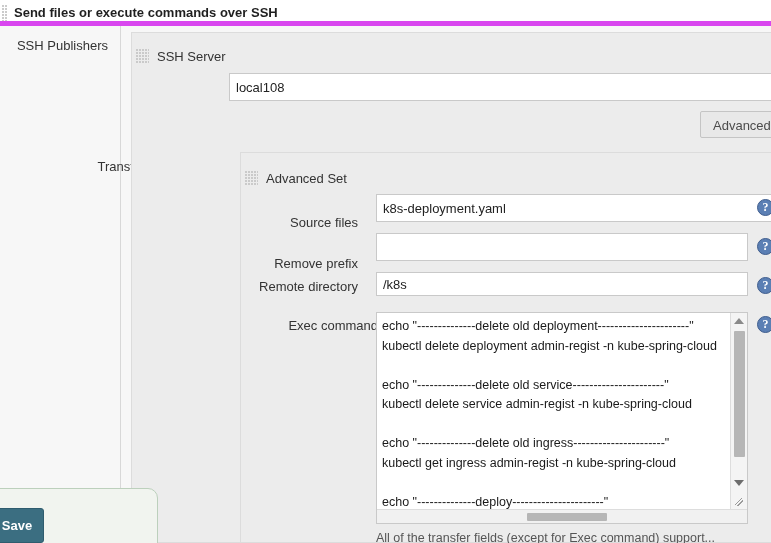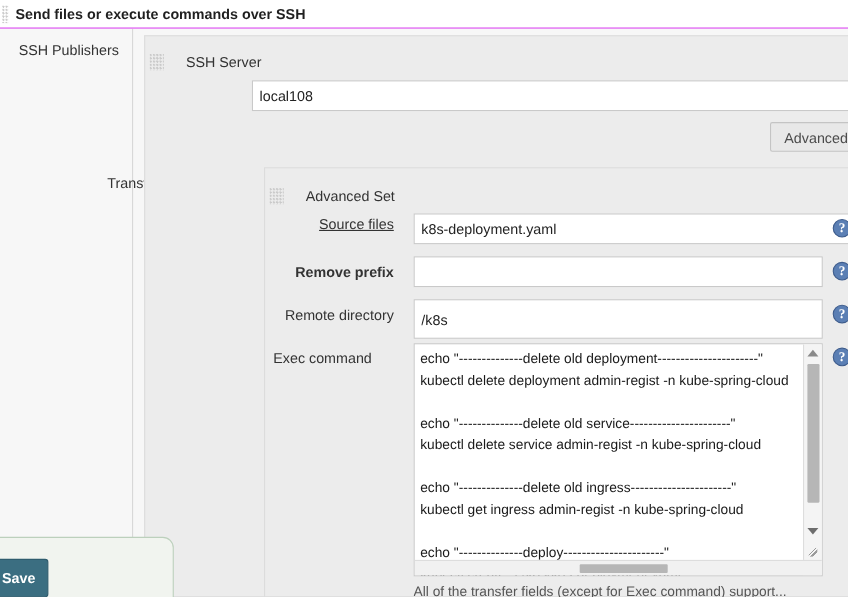--- a/index.html
+++ b/index.html
@@ -29,21 +29,21 @@
   }
   .grip-header { width: 6px; height: 16px; }
   .grip-panel  { width: 13px; height: 15px; }
 
   
   .header {
     position: absolute;
     left: 0; top: 0;
     width: 771px; height: 26px;
     background: #ffffff;
-    border-bottom: 1px solid #d946ef;
+    border-bottom: 5px solid #d946ef;
     box-sizing: border-box;
   }
   .header-grip {
     position: absolute;
     left: 2px; top: 5px;
   }
   .header-title {
     position: absolute;
     left: 14px; top: 5px;
     font-size: 13px;
@@ -108,21 +108,21 @@
     left: 131px; top: 32px;
     width: 648px; height: 511px;
     background: #ececec;
     border: 1px solid #dcdcdc;
     box-sizing: border-box;
   }
   .panel-title-row {
     position: absolute;
     display: flex;
     align-items: center;
-    gap: 20px;
+    gap: 8px;
   }
   .panel-title-text {
     font-size: 13px;
     color: #333333;
     white-space: nowrap;
   }
 
   #ssh-title-row { left: 136px; top: 49px; }
 
   
@@ -169,28 +169,28 @@
   .panel-transfer {
     position: absolute;
     left: 240px; top: 152px;
     width: 539px; height: 391px;
     background: #ececec;
     border: 1px solid #dcdcdc;
     box-sizing: border-box;
   }
   #transfer-title-row { left: 245px; top: 171px; }
 
-  #src-label  { left: 240px; top: 196px; width: 118px; text-decoration: underline; }
-  #pre-label  { left: 240px; top: 240px; width: 118px; font-weight: bold; }
+  #src-label  { left: 240px; top: 215px; width: 118px; }
+  #pre-label  { left: 240px; top: 256px; width: 118px; }
   #dir-label  { left: 240px; top: 279px; width: 118px; }
-  #exec-label { left: 240px; top: 318px; width: 98px; }
+  #exec-label { left: 240px; top: 318px; width: 98px; padding-left: 40px; }
 
   #src-input { left: 376px; top: 194px; width: 412px; height: 28px; }
   #pre-input { left: 376px; top: 233px; width: 372px; height: 28px; }
-  #dir-input { left: 376px; top: 272px; width: 372px; height: 36px; }
+  #dir-input { left: 376px; top: 272px; width: 372px; height: 24px; }
 
   
   .exec-wrap {
     position: absolute;
     left: 376px; top: 312px;
     width: 372px; height: 212px;
     background: #ffffff;
     border: 1px solid #c9c9c9;
     box-sizing: border-box;
     overflow: hidden;

